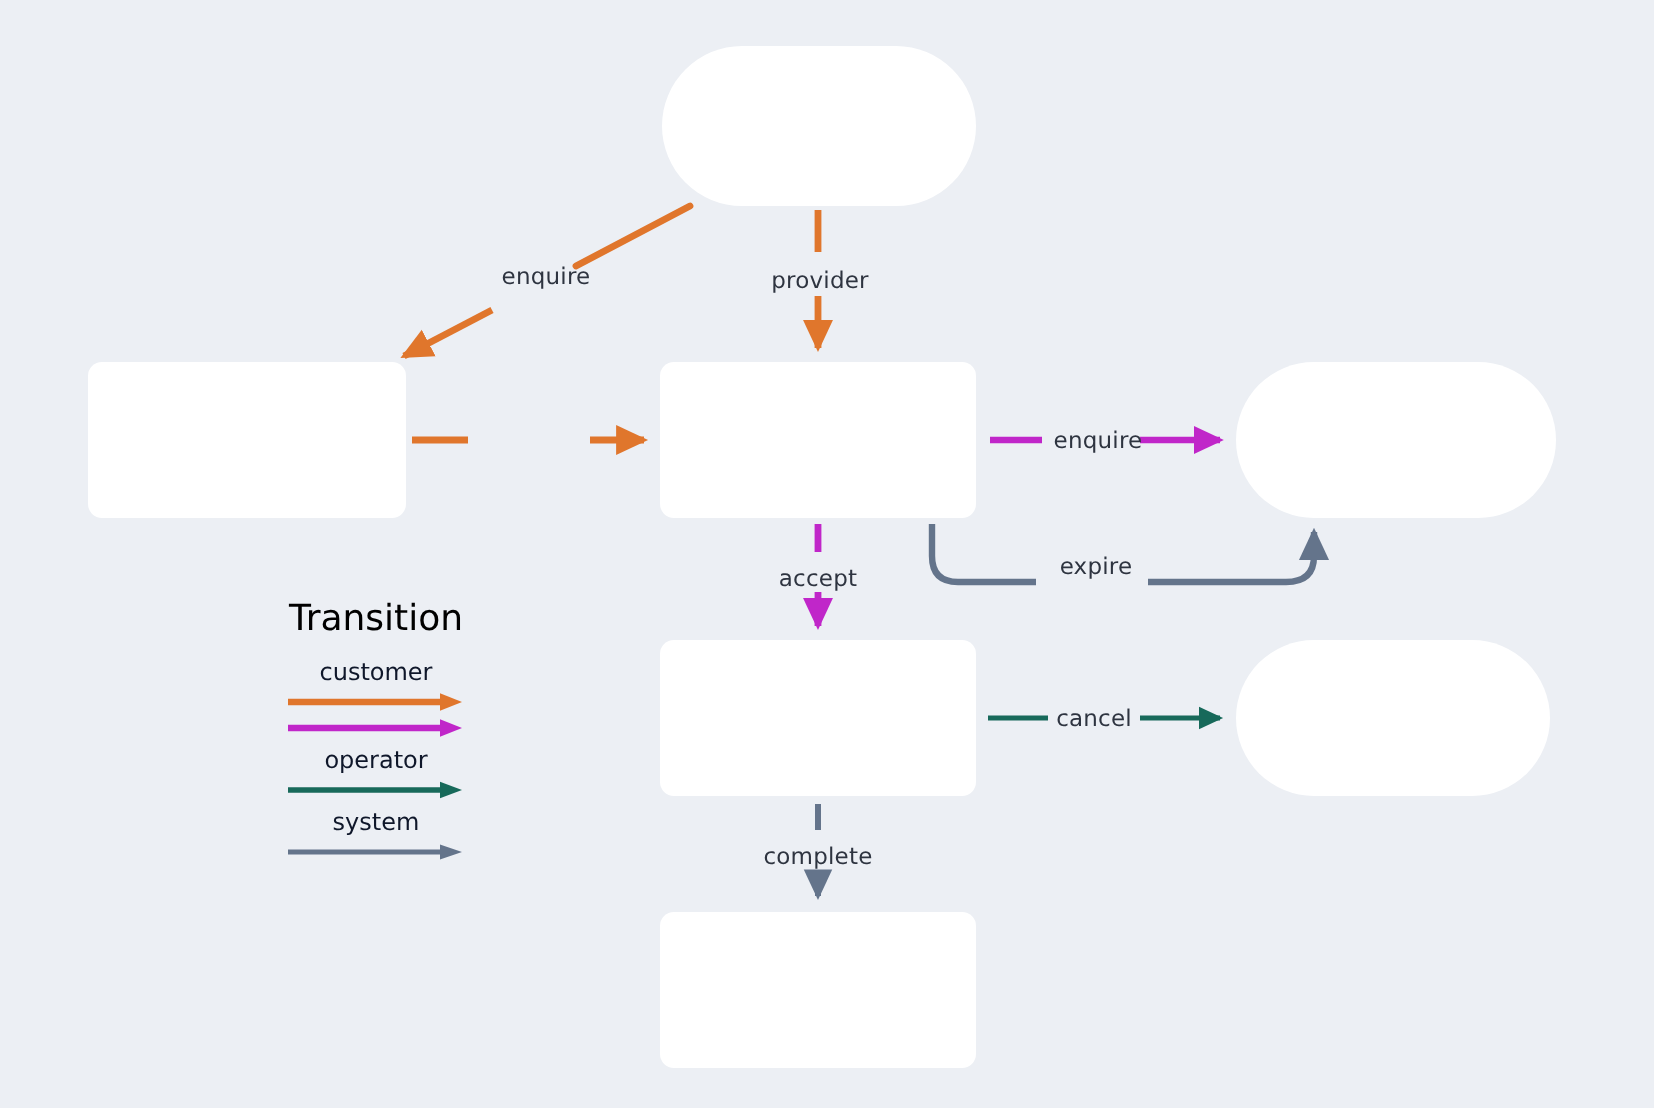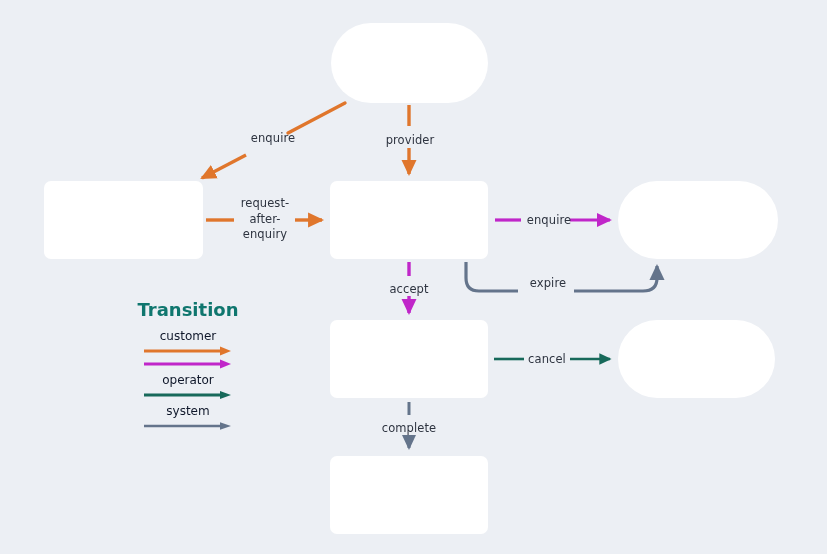--- a/index.html
+++ b/index.html
@@ -49,24 +49,24 @@
     letter-spacing: 0.1px;
   }
   #legend {
     position: absolute;
     left: 118px;
     top: 295px;
     width: 140px;
     text-align: center;
   }
   .legend-title {
-    color: #0f766e;
+    color: #000000;
     font-size: 18px;
     line-height: 30px;
-    font-weight: 700;
+    font-weight: 400;
     text-align: center;
   }
   .legend-entry {
     margin-top: 3px;
   }
   .legend-entry-label {
     color: #0f172a;
     font-size: 12px;
     line-height: 16px;
     text-align: center;
@@ -150,23 +150,20 @@
     <g>
       <path d="M 409 402 L 409 415" stroke="#64748b" stroke-width="3" fill="none" stroke-linecap="butt"></path>
       <path d="M 409 436 L 409 448" stroke="#64748b" stroke-width="3" fill="none" stroke-linecap="butt" marker-end="url(#ah-system)"></path>
     </g>
   </svg>
 
   <div class="edge-label" style="left:242px; top:131px; width:62px;">enquire</div>
 
   <div class="edge-label" style="left:381px; top:133px; width:58px;">provider</div>
 
-  <div class="edge-label" style="left:236px; top:196px; width:58px;">request-
-after-
-enquiry</div>
 
   <div class="edge-label" style="left:526px; top:213px; width:46px;">enquire</div>
 
   <div class="edge-label" style="left:383px; top:282px; width:52px;">accept</div>
 
   <div class="edge-label" style="left:520px; top:276px; width:56px;">expire</div>
 
   <div class="edge-label" style="left:524px; top:352px; width:46px;">cancel</div>
 
   <div class="edge-label" style="left:375px; top:421px; width:68px;">complete</div>

